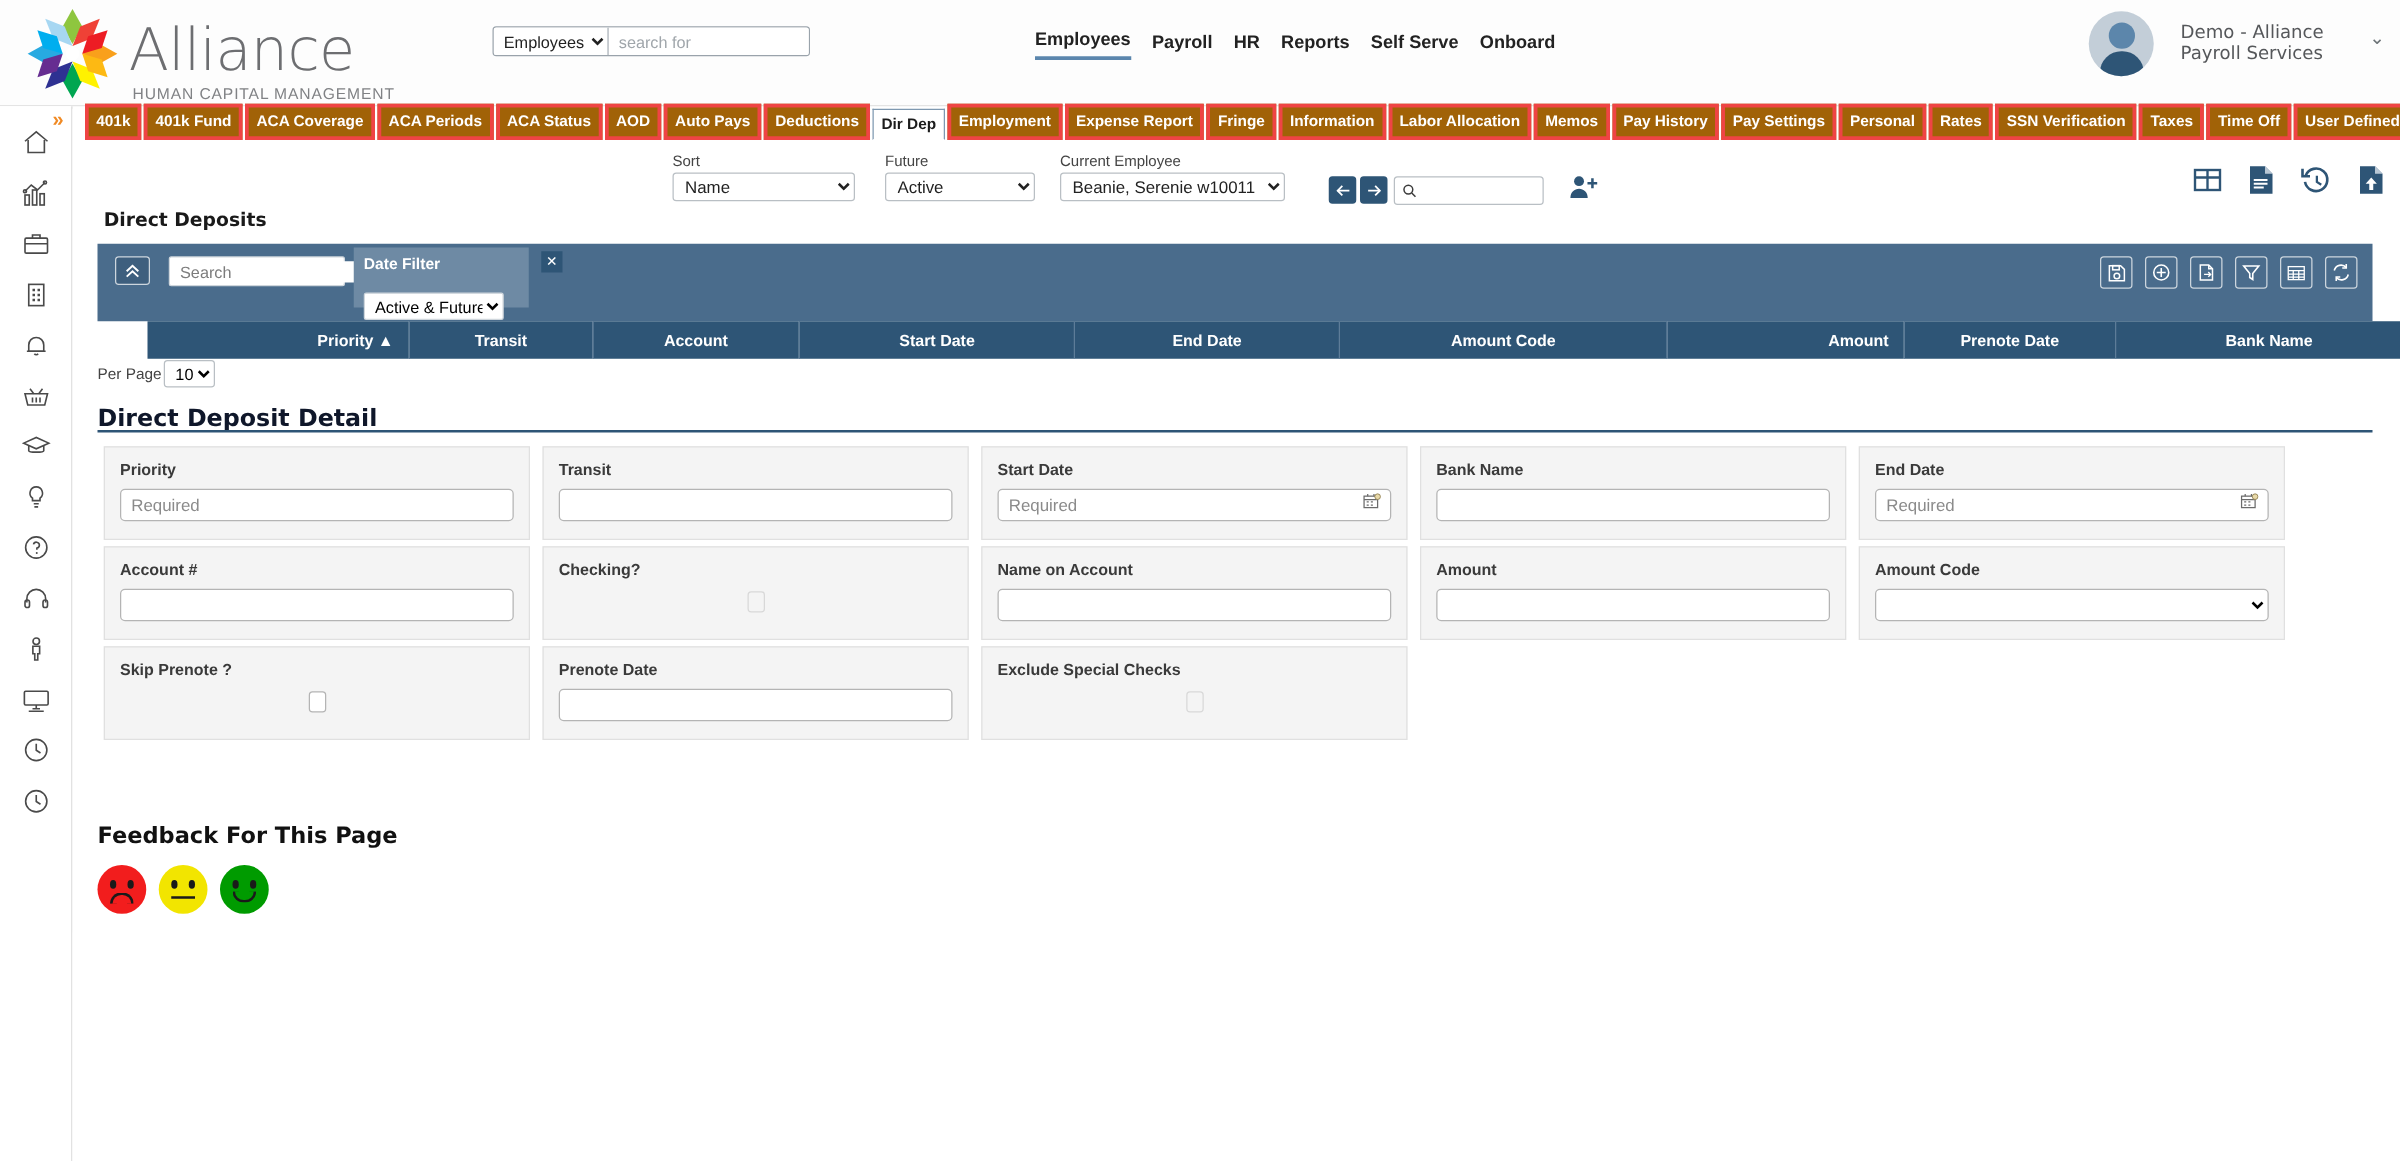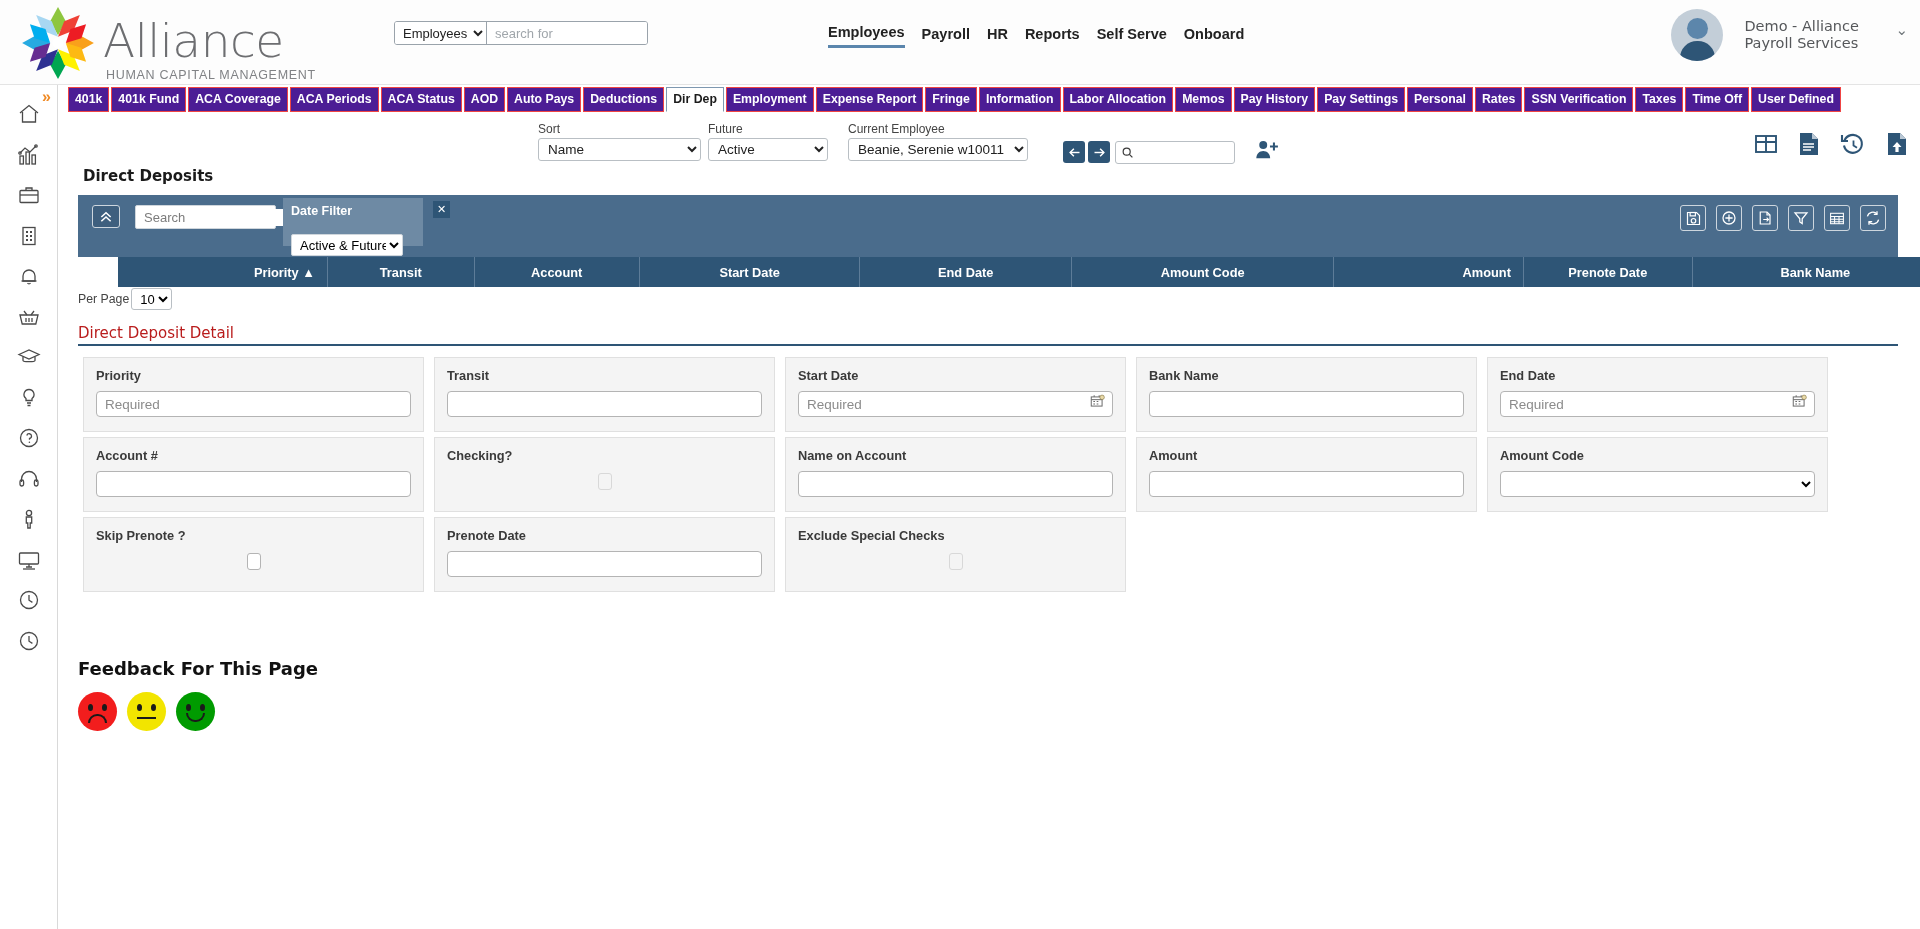--- a/index.html
+++ b/index.html
@@ -104,23 +104,23 @@
     letter-spacing: -3px;
   }
 
   
   #tabstrip {
     position: absolute; left: 58px; top: 87px; width: 1862px; height: 25px;
     display: flex; align-items: flex-end; padding-left: 10px;
     background: #fff;
   }
   .tab {
-    background: #4c1d95; color: #fff; font-weight: bold; font-size: 12.3px;
+    background: #a16207; color: #fff; font-weight: bold; font-size: 12.3px;
     padding: 4px 6px 4px 6px; margin-right: 2px; cursor: pointer;
-    border: 1px solid #ef4444; line-height: 15px; white-space: nowrap;
+    border: 3px solid #ef4444; line-height: 15px; white-space: nowrap;
     font-family: "Liberation Sans", sans-serif;
   }
   .tab.active {
     background: #ffffff; color: #1c1c1c;
     border: 1px solid #7e98b0; border-bottom: 1px solid #fff;
   }
 
   
   #content {
     position: absolute; left: 58px; top: 112px; width: 1862px; height: 817px;
@@ -139,21 +139,21 @@
   .ctrl label {
     display: block; font-size: 12px; color: #444; margin-bottom: 2px;
     font-family: "Liberation Sans", sans-serif;
   }
   .ctrl select {
     height: 23px; border: 1px solid #b9bfc4; border-radius: 3px;
     background: #fff; font-size: 13.5px; padding-left: 5px;
     font-family: "Liberation Sans", sans-serif; color: #222; outline: none;
   }
   #ctrl-sort { left: 480px; top: 10px; }
-  #ctrl-sort select { width: 163px; }
+  #ctrl-sort select { width: 146px; }
   #ctrl-filter { left: 650px; top: 10px; }
   #ctrl-filter select { width: 120px; }
   #ctrl-current { left: 790px; top: 10px; }
   #ctrl-current select { width: 180px; }
 
   .navbtn {
     position: absolute; top: 29px; width: 22px; height: 22px;
     background: #2e5576; border-radius: 3px; cursor: pointer;
     display: flex; align-items: center; justify-content: center;
   }
@@ -254,21 +254,21 @@
   #perpage span { font-size: 12.3px; color: #444; }
   #perpage select {
     height: 22px; border: 1px solid #b9bfc4; border-radius: 3px;
     background: #fff; font-size: 13px; padding-left: 4px;
     font-family: "Liberation Sans", sans-serif; outline: none;
   }
 
   
   #detail-title {
     position: absolute; left: 20px; top: 212px;
-    font-size: 15px; font-weight: normal; color: #b91c1c;
+    font-size: 19px; font-weight: bold; color: #0f172a;
     font-family: "DejaVu Sans", sans-serif;
   }
   #detail-rule {
     position: absolute; left: 20px; top: 232px; width: 1820px; height: 2px;
     background: #2e5576;
   }
   #detail-form {
     position: absolute; left: 20px; top: 240px; width: 1820px;
     display: flex; flex-wrap: wrap;
   }

